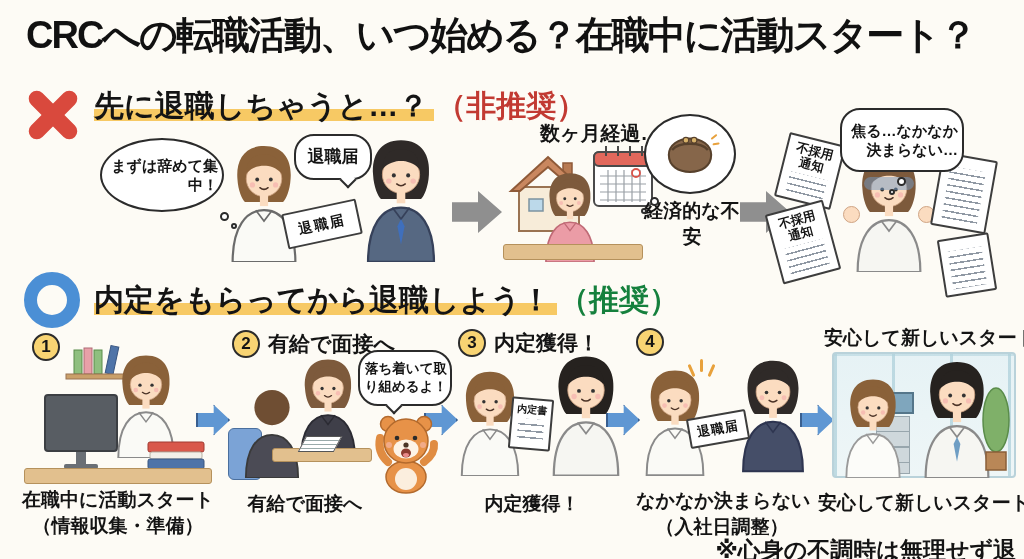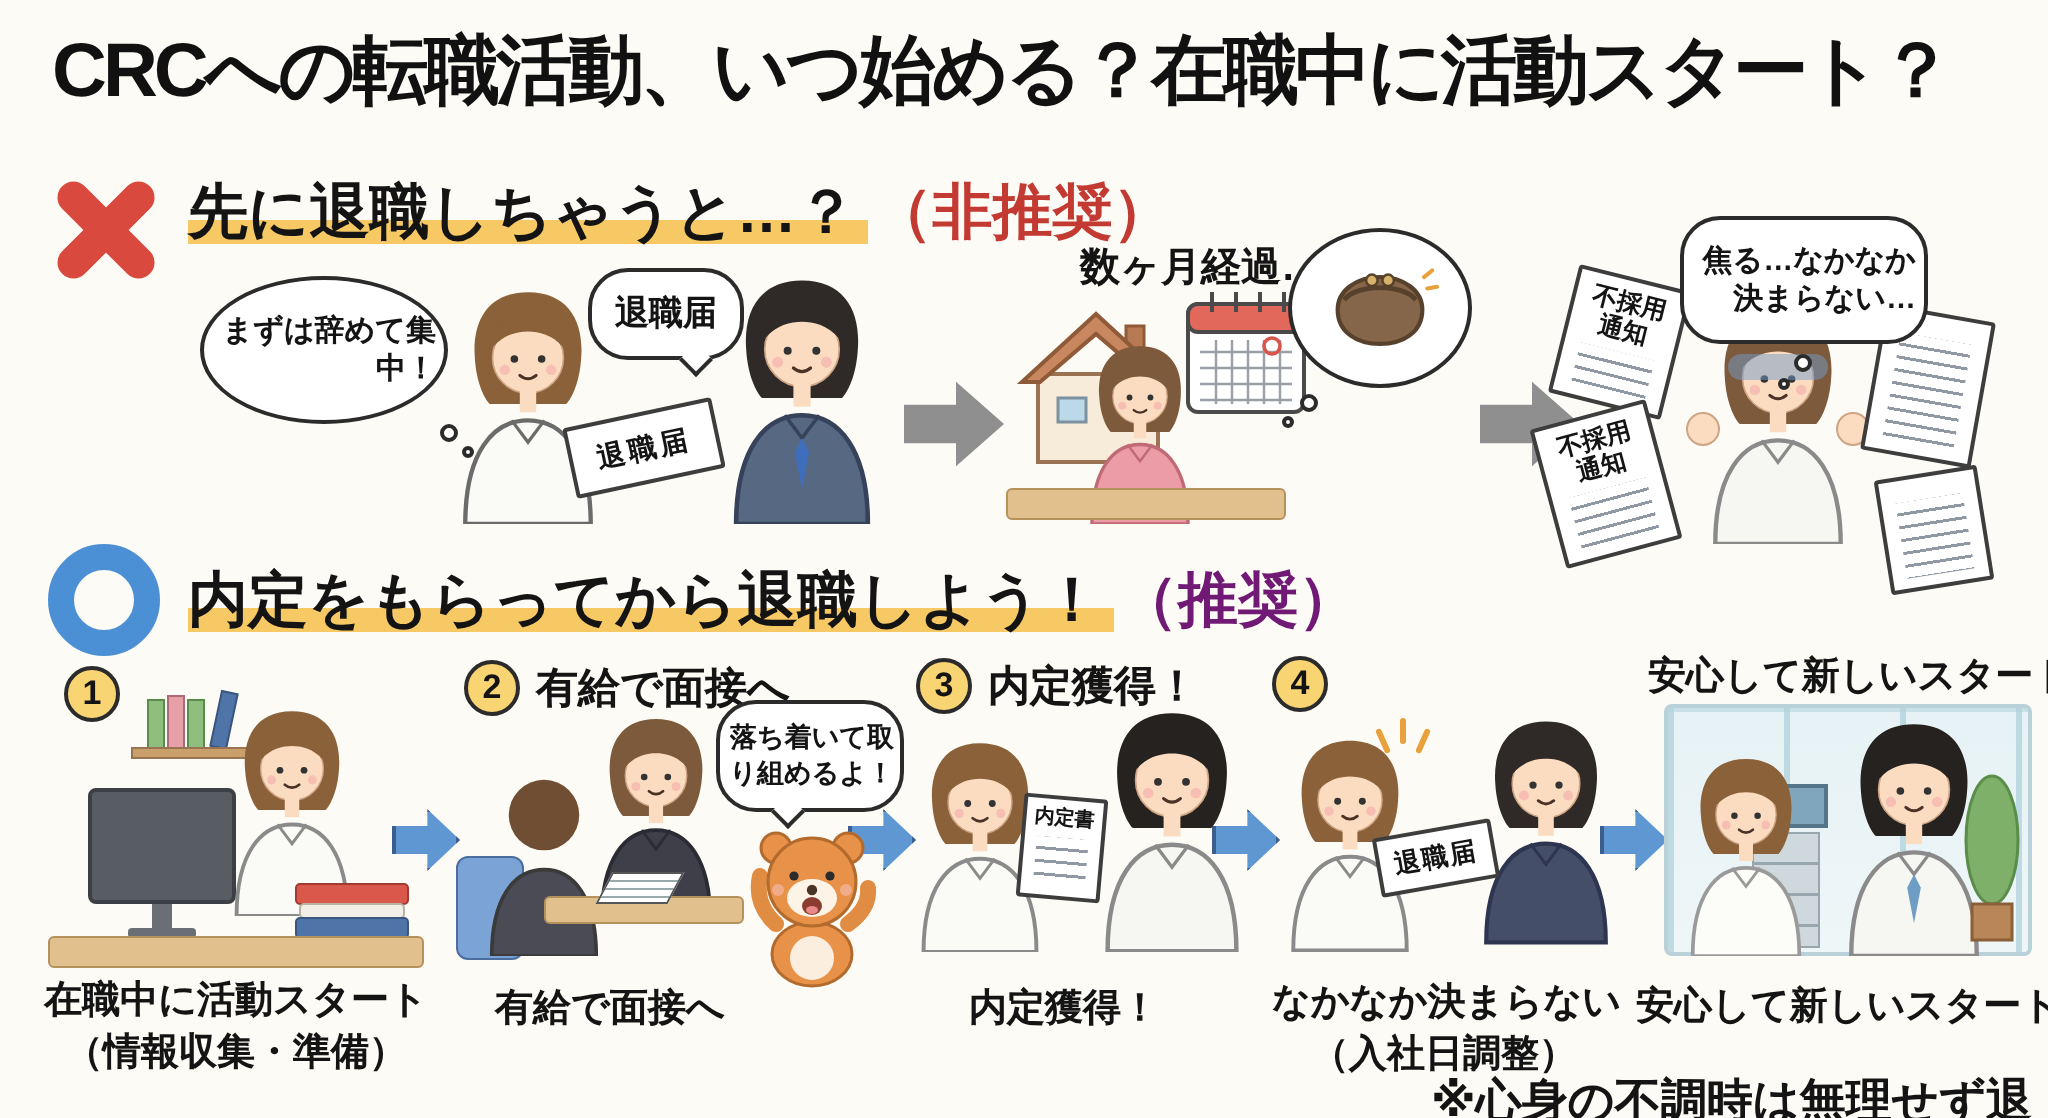--- a/index.html
+++ b/index.html
@@ -10,21 +10,21 @@
     background:#fdfbf5; overflow:hidden; color:#141414;
   }
   .abs { position:absolute; }
 
   
   .main-title { left:26px; top:10px; width:972px; font-size:38px; font-weight:800;
     letter-spacing:-2px; white-space:nowrap; color:#111; }
   .sec-heading { font-size:30px; font-weight:800; white-space:nowrap; }
   .hl { background:linear-gradient(transparent 60%, #f7c964 60%, #f7c964 97%, transparent 97%); padding-right:6px; }
   .tag-red  { color:#c23a32; margin-left:2px; }
-  .tag-blue { color:#701a75; margin-left:2px; }
+  .tag-blue { color:#15803d; margin-left:2px; }
 
   
   .x-icon { left:22px; top:86px; width:62px; height:58px; }
   .x-icon span { position:absolute; left:50%; top:50%; width:100%; height:16px;
     background:#d9493d; border-radius:8px; }
   .x-icon span:nth-child(1){ transform:translate(-50%,-50%) rotate(45deg); }
   .x-icon span:nth-child(2){ transform:translate(-50%,-50%) rotate(-45deg); }
   .o-icon { left:24px; top:272px; width:56px; height:56px; border:13px solid #4b8fd5; border-radius:50%; }
 
   
@@ -167,20 +167,21 @@
       <circle cx="31" cy="10" r="3.5" fill="#d9b36a" stroke="#57412c" stroke-width="1.5"></circle>
       <circle cx="41" cy="10" r="3.5" fill="#d9b36a" stroke="#57412c" stroke-width="1.5"></circle>
       <g stroke="#e8a13c" stroke-width="2.5" stroke-linecap="round">
           <line x1="63" y1="8" x2="68" y2="4"></line>
           <line x1="65" y1="15" x2="71" y2="14"></line>
         </g>
     </svg>
   </div>
   <div class="abs dot" style="left:650px;top:197px;width:9px;height:9px;"></div>
   <div class="abs dot" style="left:641px;top:208px;width:6px;height:6px;"></div>
+  <div class="abs small-label" style="left:642px;top:198px;width:100px;font-size:19px;text-align:center;line-height:1.35;z-index:4;">経済的な不安</div>
 
   <div class="abs arrow gray" style="left:740px;top:190px;width:50px;height:44px;"></div>
 
   <div class="abs bubble round" style="left:840px;top:108px;width:124px;height:64px;font-size:15px;padding:4px;">焦る…なかなか決まらない…</div>
   <div class="abs dot" style="left:897px;top:177px;width:9px;height:9px;"></div>
   <div class="abs dot" style="left:889px;top:189px;width:6px;height:6px;"></div>
   <div class="abs paper" style="left:781px;top:138px;width:58px;height:66px;transform:rotate(14deg);padding-top:4px;">
     <div class="ptxt" style="font-size:12.5px;width:3em;">不採用通知</div>
     <div class="plines"></div>
   </div>

